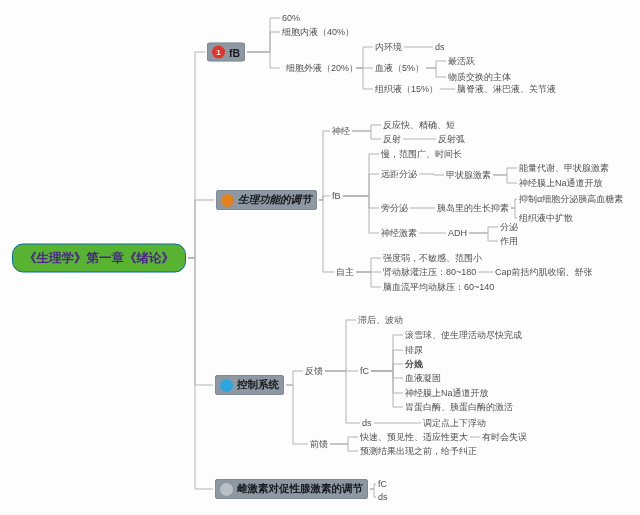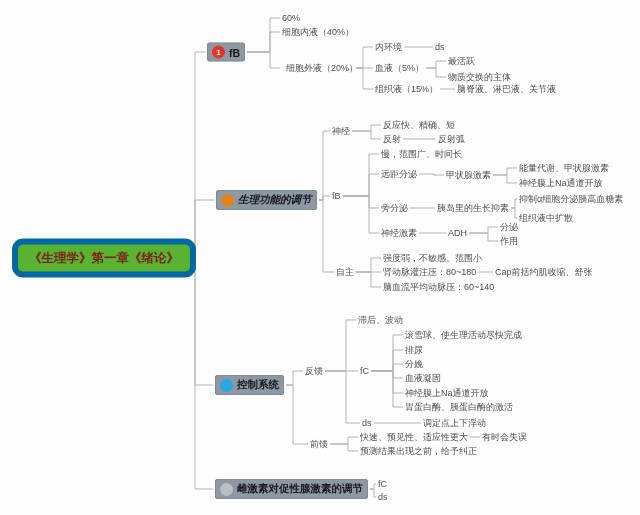--- a/index.html
+++ b/index.html
@@ -17,22 +17,22 @@
   .leaf{
     font-size:9px;color:#4f4f4f;line-height:12px;
   }
   .branch{
     background:#8d98a2;border-radius:3px;padding:3px 5px;
     font-size:10.5px;font-weight:bold;color:#16191d;
     display:flex;align-items:center;gap:4px;
     box-shadow:inset 0 0 0 1px #7e8a94;
   }
   .root{
-    background:#58b430;border:6px solid #0369a1;border-radius:11px;
-    padding:5px 11px;font-size:12.5px;font-weight:bold;color:#7f1d1d;
+    background:#58b430;border:1px solid #0369a1;border-radius:11px;
+    padding:5px 11px;font-size:12.5px;font-weight:bold;color:#4c1d95;
   }
   .icon{
     width:13px;height:13px;border-radius:50%;flex:0 0 auto;
     display:inline-flex;align-items:center;justify-content:center;
     font-size:8px;font-weight:bold;color:#ffffff;line-height:13px;
   }
 </style>
 </head>
 <body style="background: rgb(253, 253, 253);">
 
@@ -84,21 +84,21 @@
     <div class="node leaf" style="left: 383px; top: 287px;"><span>脑血流平均动脉压：60~140</span></div>
     <div class="node branch" style="left: 215px; top: 385px;">
       <span class="icon" style="background: rgb(43, 167, 223);"></span>
       <span>控制系统</span>
     </div>
     <div class="node leaf" style="left: 305px; top: 371px;"><span>反馈</span></div>
     <div class="node leaf" style="left: 358px; top: 320px;"><span>滞后、波动</span></div>
     <div class="node leaf" style="left: 360px; top: 371px;"><span>fC</span></div>
     <div class="node leaf" style="left: 405px; top: 335px;"><span>滚雪球、使生理活动尽快完成</span></div>
     <div class="node leaf" style="left: 405px; top: 350px;"><span>排尿</span></div>
-    <div class="node leaf" style="left: 405px; top: 364px;"><span>分娩</span></div>
+    <div class="node leaf" style="left: 405px; top: 364px; font-weight: bold;"><span>分娩</span></div>
     <div class="node leaf" style="left: 405px; top: 378px;"><span>血液凝固</span></div>
     <div class="node leaf" style="left: 405px; top: 393px;"><span>神经膜上Na通道开放</span></div>
     <div class="node leaf" style="left: 405px; top: 407px;"><span>胃蛋白酶、胰蛋白酶的激活</span></div>
     <div class="node leaf" style="left: 362px; top: 423px;"><span>ds</span></div>
     <div class="node leaf" style="left: 423px; top: 423px;"><span>调定点上下浮动</span></div>
     <div class="node leaf" style="left: 310px; top: 444px;"><span>前馈</span></div>
     <div class="node leaf" style="left: 360px; top: 437px;"><span>快速、预见性、适应性更大</span></div>
     <div class="node leaf" style="left: 482px; top: 437px;"><span>有时会失误</span></div>
     <div class="node leaf" style="left: 360px; top: 451px; text-align: center;"><span>预测结果出现之前，给予纠正</span></div>
     <div class="node branch" style="left: 215px; top: 489px;">

